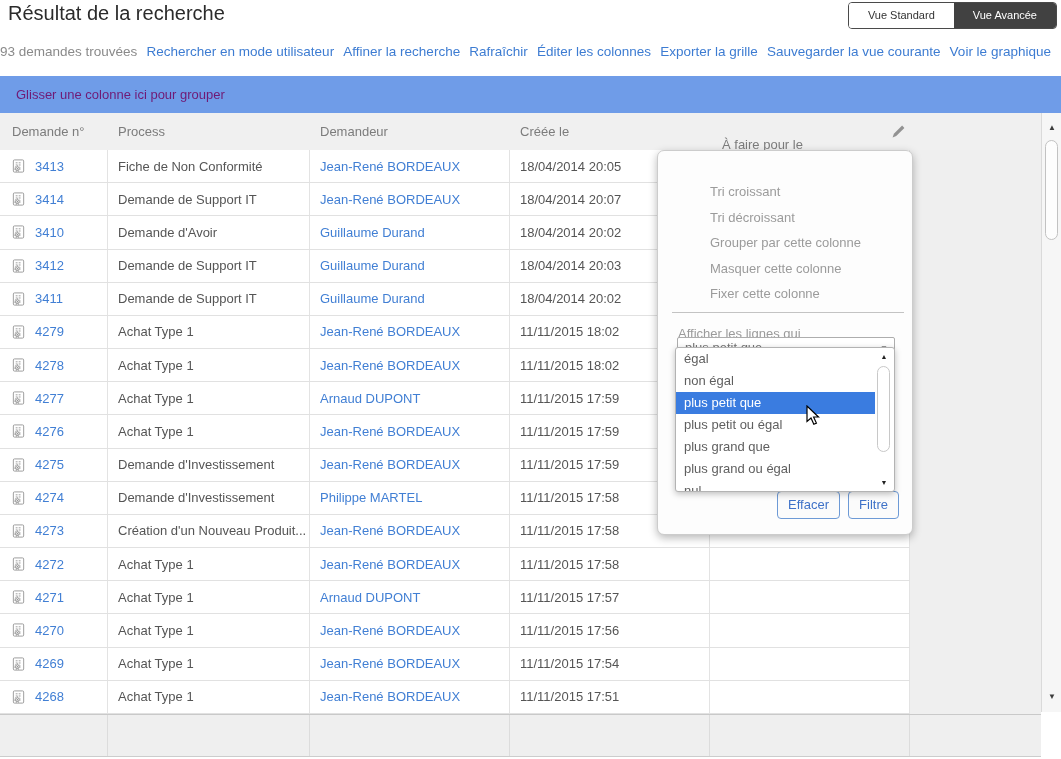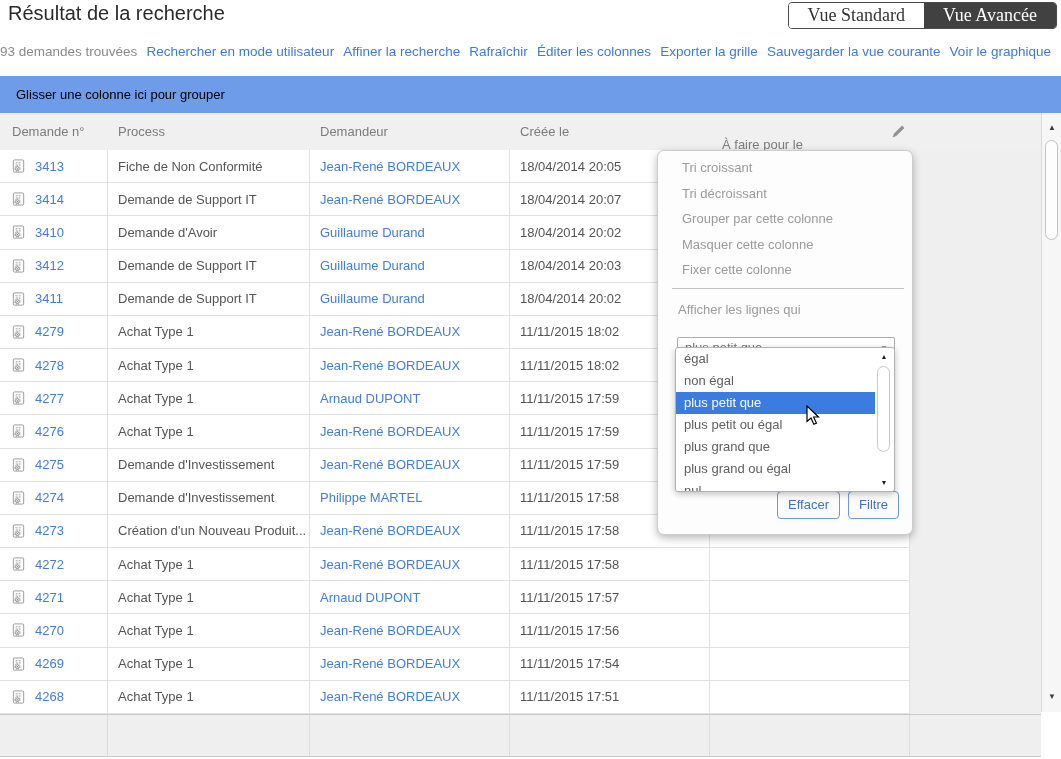--- a/index.html
+++ b/index.html
@@ -16,36 +16,36 @@
     position: absolute; left: 8px; top: 2px;
     font-size: 20px; color: #2b2b2b; font-weight: 400;
   }
   .view-toggle {
     position: absolute; right: 4px; top: 2px;
     display: flex; height: 27px;
     border: 1px solid #4a4a4a; border-radius: 4px; overflow: hidden;
     background: #fff;
   }
   .vt-btn {
-    padding: 0 19px; line-height: 25px; font-size: 18px;
-    color: #333; background: #fff; cursor: default; white-space: nowrap; font-family: Liberation Serif, serif;
+    padding: 0 19px; line-height: 25px; font-size: 11px;
+    color: #333; background: #fff; cursor: default; white-space: nowrap;
   }
   .vt-btn.active { background: #414141; color: #fff; text-align: center; }
   
   .toolbar {
     position: absolute; top: 41px; left: 0; width: 1061px; height: 20px;
     display: flex; align-items: center; justify-content: space-between;
     font-size: 13.5px; padding-right: 10px;
   }
   .result-count { color: #8a8a8a; }
   .tlink { color: #3d7cd2; cursor: pointer; white-space: nowrap; }
   
   .group-bar {
     position: absolute; top: 76px; left: 0; width: 1061px; height: 37px;
-    background: #6f9ce8; color: #000000; font-size: 13px;
+    background: #6f9ce8; color: #701a75; font-size: 13px;
     line-height: 37px; padding-left: 16px;
   }
   
   .grid-header {
     position: absolute; top: 113px; left: 0; width: 1041px; height: 37px;
     background: #f0f0f0; color: #7c7c7c; font-size: 13px;
     display: flex; align-items: center;
   }
   .hcol { padding-left: 12px; }
   .hcol0 { width: 108px; }
@@ -92,21 +92,21 @@
   .vthumb {
     position: absolute; left: 3px; top: 27px; width: 13px; height: 100px;
     background: #fdfdfd; border: 1px solid #c2c2c2; border-radius: 7px; cursor: pointer;
   }
   
   .col-menu {
     position: absolute; left: 657px; top: 150px; width: 256px; height: 385px;
     background: #fdfdfd; border: 1px solid #cccccc; border-radius: 7px;
     box-shadow: 0 3px 9px rgba(0,0,0,0.28); z-index: 10; font-size: 13px;
   }
-  .menu-list { padding-top: 4px; }
+  .menu-list { padding-top: 28px; margin-left: 28px; }
   .menu-item { height: 25.5px; line-height: 25.5px; padding-left: 24px; color: #9b9b9b; cursor: pointer; white-space: nowrap; }
   .menu-divider { border: none; border-top: 1px solid #c3c3c3; margin: 5px 8px 0 14px; }
   .filter-label { padding: 13px 0 6px 20px; color: #9b9b9b; }
   .op-select {
     position: absolute; left: 19px; top: 186px; width: 218px; height: 22px;
     background: #fff; border: 1px solid #adadad; border-radius: 2px;
     line-height: 20px; padding-left: 7px; color: #777; cursor: pointer;
   }
   .op-select .sel-arrow {
     position: absolute; right: 6px; top: 1px; font-size: 8px; color: #333; line-height: 20px;

